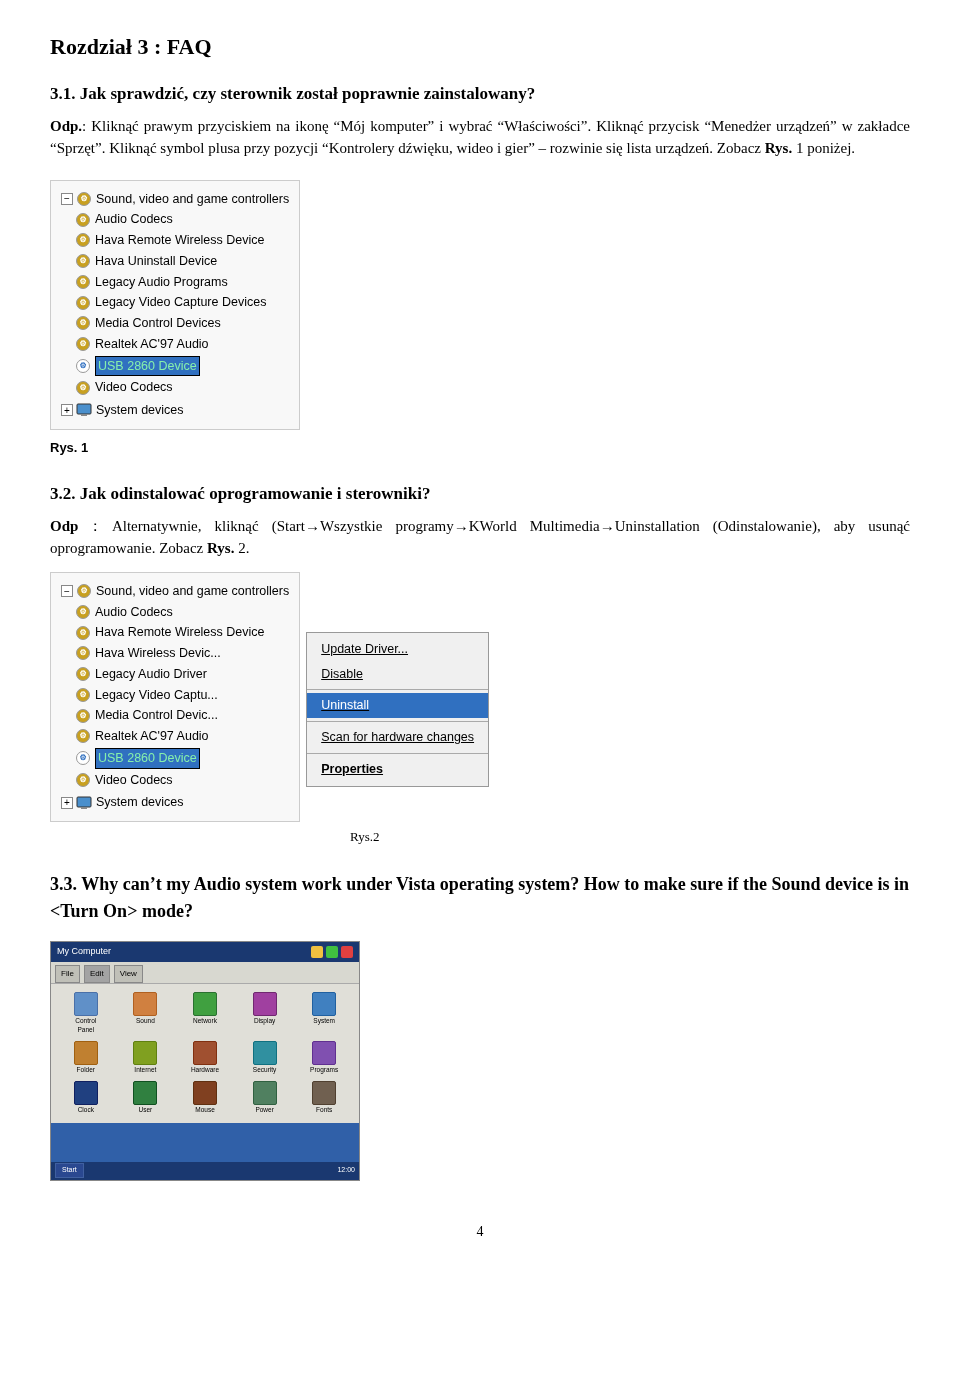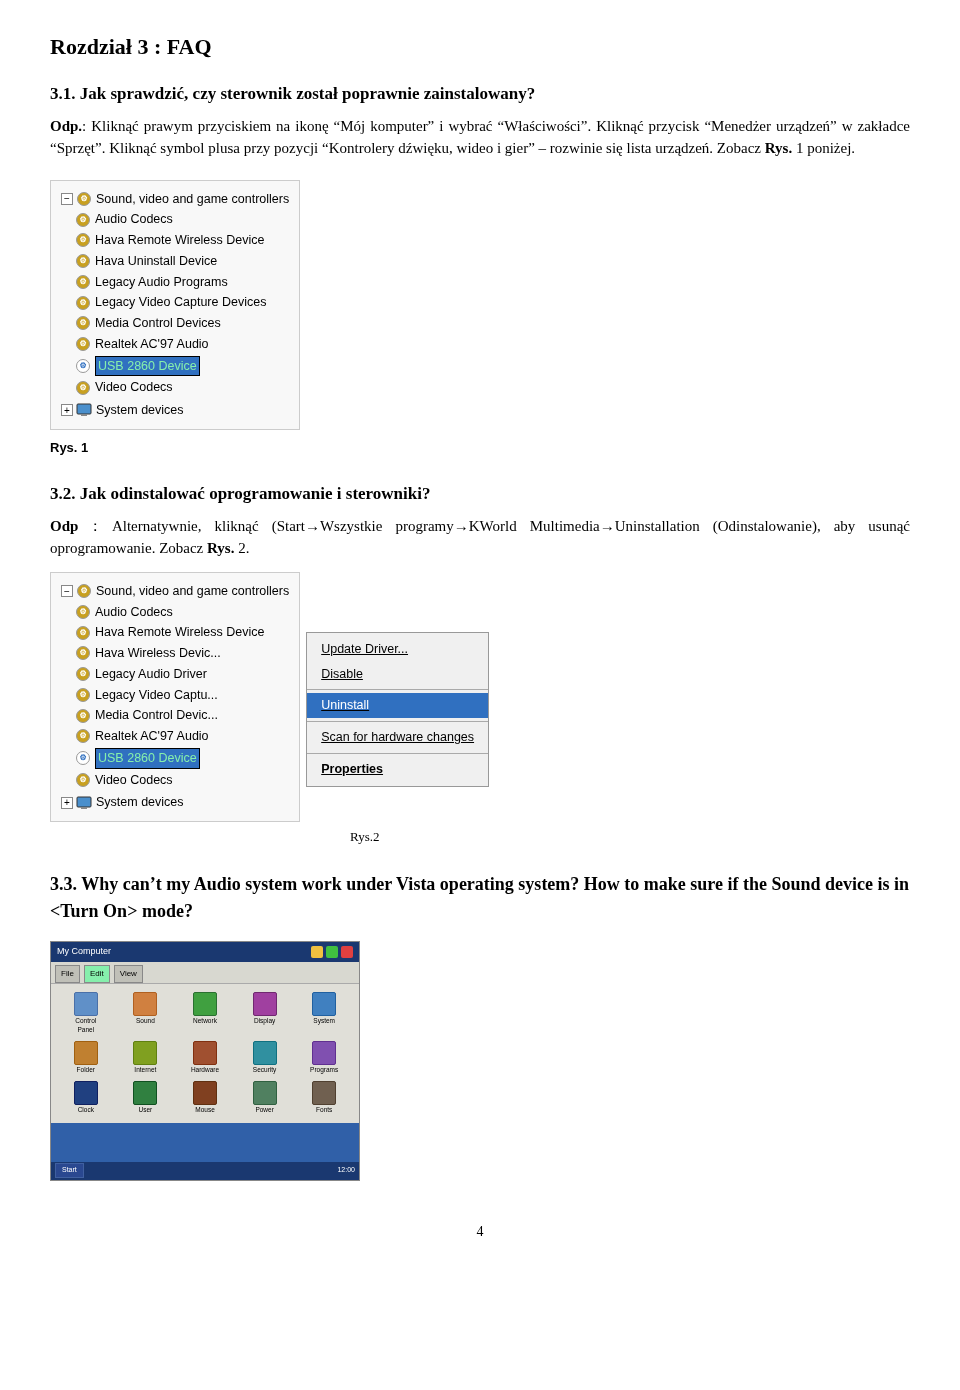--- a/index.html
+++ b/index.html
@@ -341,21 +341,21 @@
         <span>My Computer</span>
         <div style="margin-left:auto; display:flex; gap:3px;">
           <div style="width:12px;height:12px;background:#f0c040;border-radius:2px;"></div>
           <div style="width:12px;height:12px;background:#40c040;border-radius:2px;"></div>
           <div style="width:12px;height:12px;background:#e04040;border-radius:2px;"></div>
         </div>
       </div>
 
       <div style="background:#d8d8d0; height:22px; display:flex; align-items:flex-end; padding:0 4px; gap:4px; font-family:Arial,sans-serif; font-size:8px; border-bottom:1px solid #aaa;">
         <span style="background:#c0c0b8; padding:2px 5px; border:1px solid #888;">File</span>
-        <span style="background:#86efac; padding:2px 5px; border:1px solid #888;">Edit</span>
+        <span style="background:#a3a3a3; padding:2px 5px; border:1px solid #888;">Edit</span>
         <span style="background:#c0c0b8; padding:2px 5px; border:1px solid #888;">View</span>
       </div>
 
       <div style="background:#e0dfd8; flex:1; display:grid; grid-template-columns: repeat(5,1fr); gap:6px; padding:8px; align-content:start;">
 
         <div style="display:flex;flex-direction:column;align-items:center;font-family:Arial,sans-serif;font-size:6.5px;color:#000;">
           <div style="width:24px;height:24px;background:#6090c8;border:1px solid #4a70a8;border-radius:2px;"></div>
           <span>Control</span>
           <span>Panel</span>
         </div>

